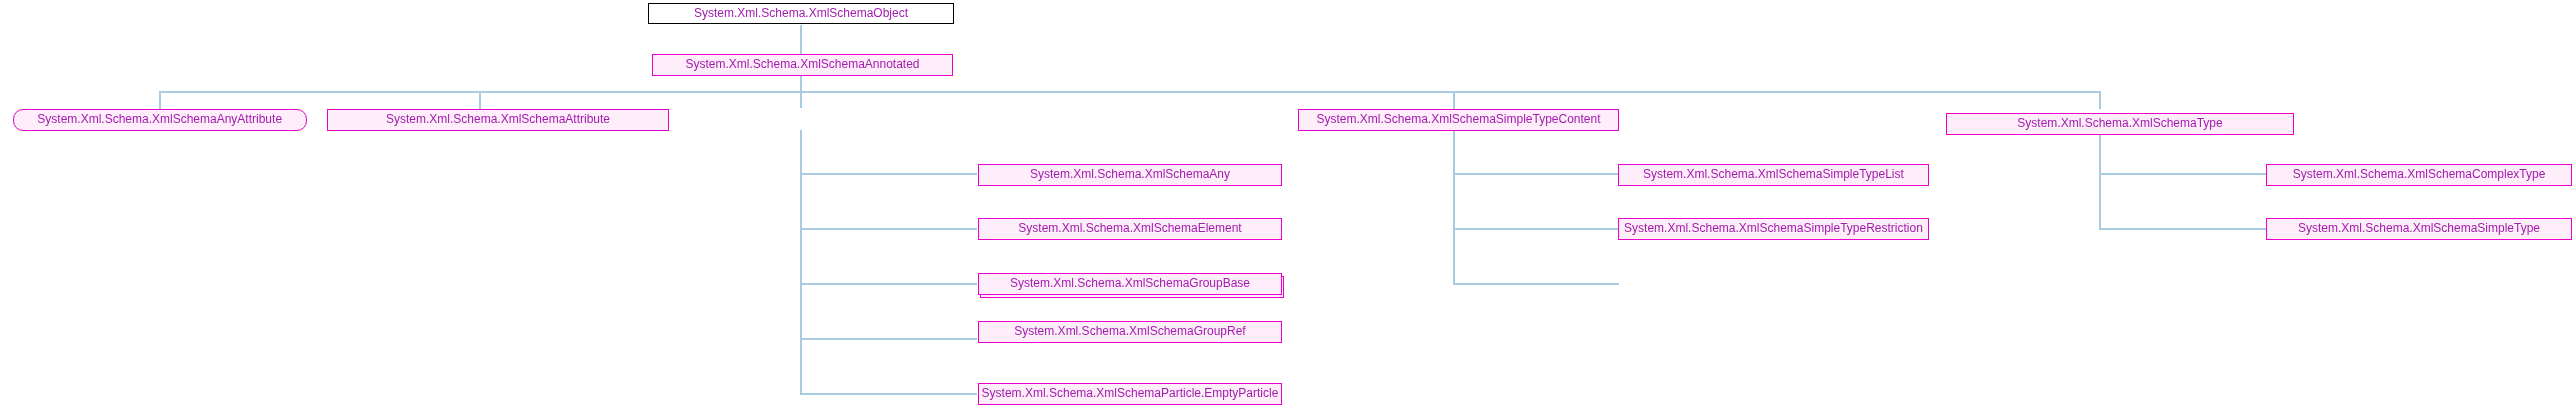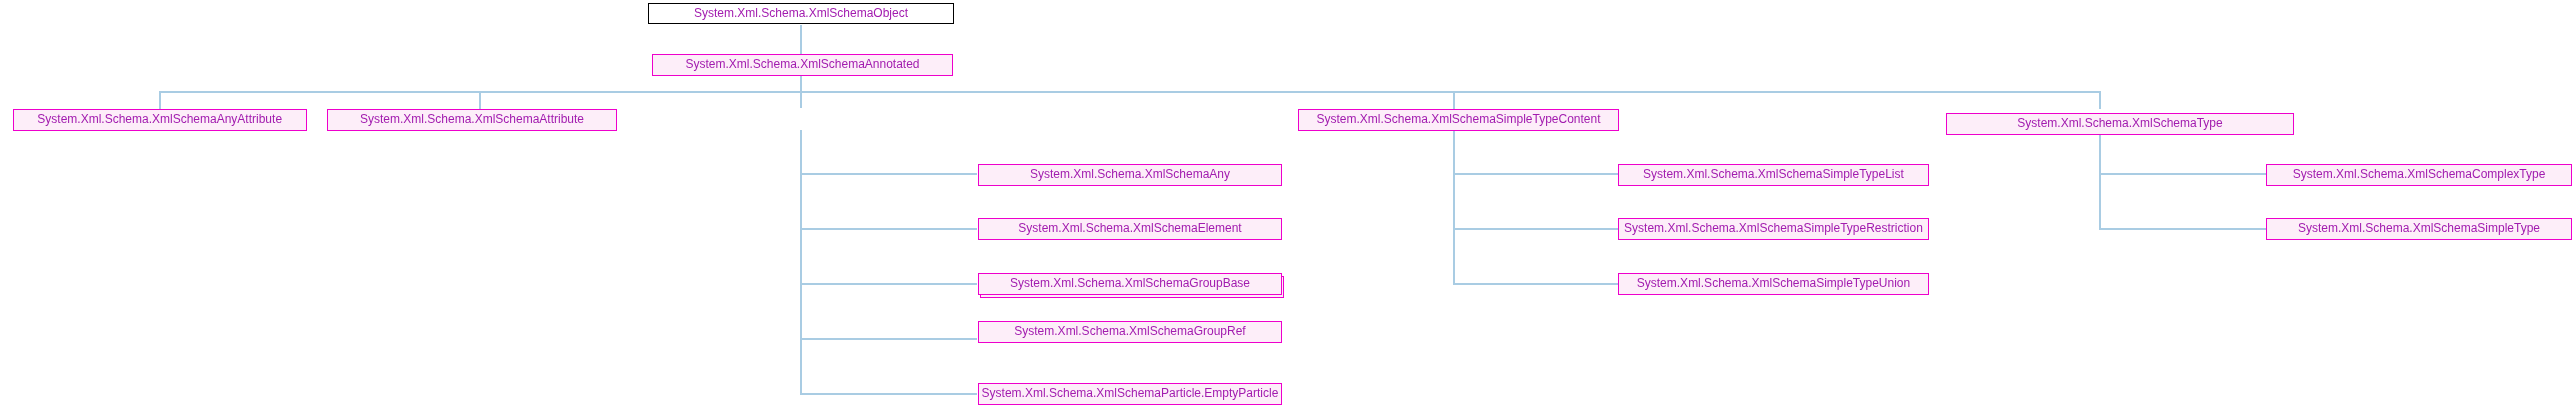--- a/index.html
+++ b/index.html
@@ -79,32 +79,31 @@
   <div class="line vline" style="left:2099px; top:130px; height:100px;"></div>
   <div class="line hline" style="left:2099px; top:173px; width:167px;"></div>
   <div class="line hline" style="left:2099px; top:228px; width:167px;"></div>
 
   <div class="node-shadow" style="left:980px; top:276px; width:304px;"></div>
 
   <div class="node root" style="left:648px; top:2.9px; width:306px;">System.Xml.Schema.XmlSchemaObject</div>
 
   <div class="node" style="left:652px; top:54px; width:301px;">System.Xml.Schema.XmlSchemaAnnotated</div>
 
-  <div class="node" style="left:12.7px; top:109px; width:294px;">System.Xml.Schema.XmlSchemaAnyAttribute</div>
-  <div class="node" style="left:327px; top:109px; width:290px;">System.Xml.Schema.XmlSchemaAttribute</div>
+  <div class="node" style="left:12.7px; top:109px; width:294px;border-radius:10px;">System.Xml.Schema.XmlSchemaAnyAttribute</div>
+  <div class="node" style="left:327px; top:109px; width:342px;">System.Xml.Schema.XmlSchemaAttribute</div>
   <div class="node" style="left:1298px; top:109px; width:321px;">System.Xml.Schema.XmlSchemaSimpleTypeContent</div>
   <div class="node" style="left:1946px; top:113px; width:348px;">System.Xml.Schema.XmlSchemaType</div>
 
   <div class="node" style="left:978px; top:164px; width:304px;">System.Xml.Schema.XmlSchemaAny</div>
   <div class="node" style="left:978px; top:218px; width:304px;">System.Xml.Schema.XmlSchemaElement</div>
   <div class="node" style="left:978px; top:273px; width:304px;">System.Xml.Schema.XmlSchemaGroupBase</div>
   <div class="node" style="left:978px; top:321px; width:304px;">System.Xml.Schema.XmlSchemaGroupRef</div>
   <div class="node" style="left:978px; top:383px; width:304px;">System.Xml.Schema.XmlSchemaParticle.EmptyParticle</div>
 
   <div class="node" style="left:1618px; top:164px; width:311px;">System.Xml.Schema.XmlSchemaSimpleTypeList</div>
   <div class="node" style="left:1618px; top:218px; width:311px;">System.Xml.Schema.XmlSchemaSimpleTypeRestriction</div>
-  <div class="node" style="left:1618px; top:273px; width:311px;">System.Xml.Schema.XmlSchemaSimpleTypeUnion</div>
 
   <div class="node" style="left:2266px; top:164px; width:306px;">System.Xml.Schema.XmlSchemaComplexType</div>
   <div class="node" style="left:2266px; top:218px; width:306px;">System.Xml.Schema.XmlSchemaSimpleType</div>
 
 </div>
 
 
 </body></html>

